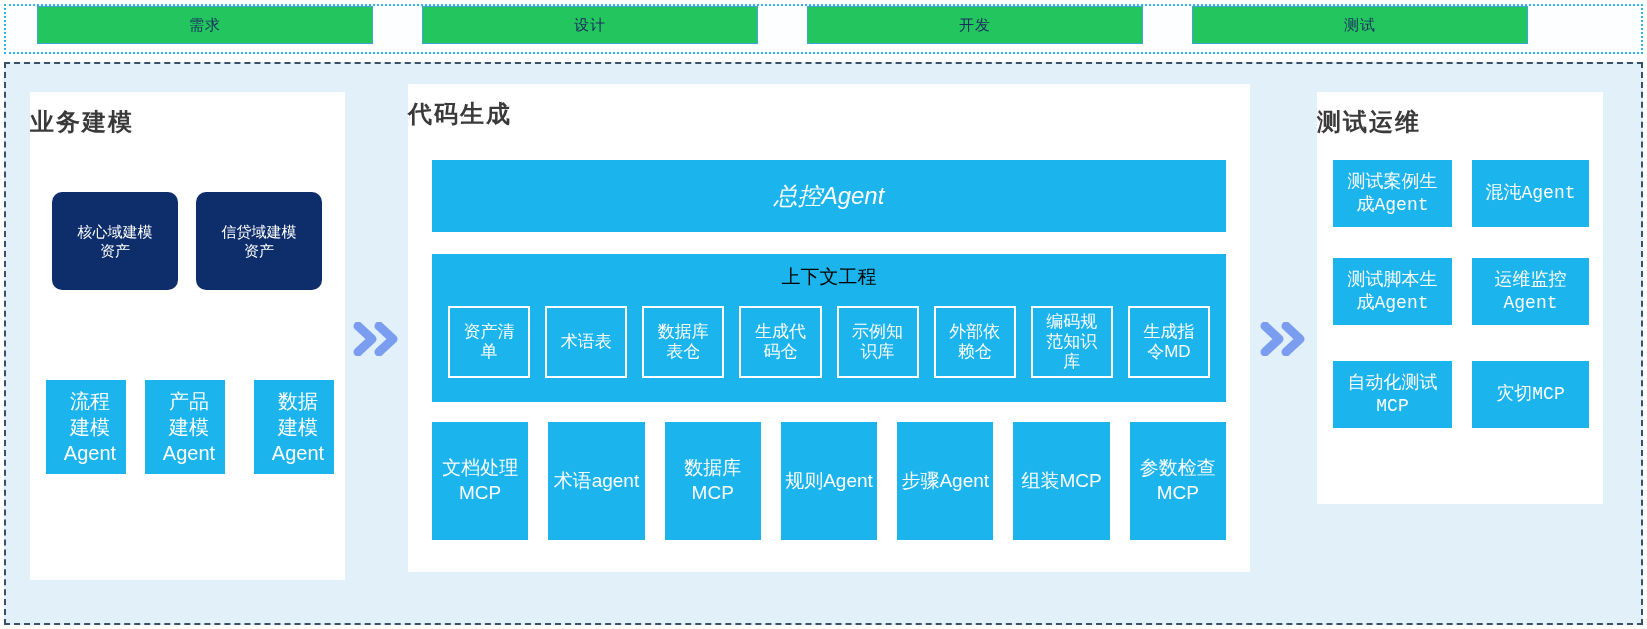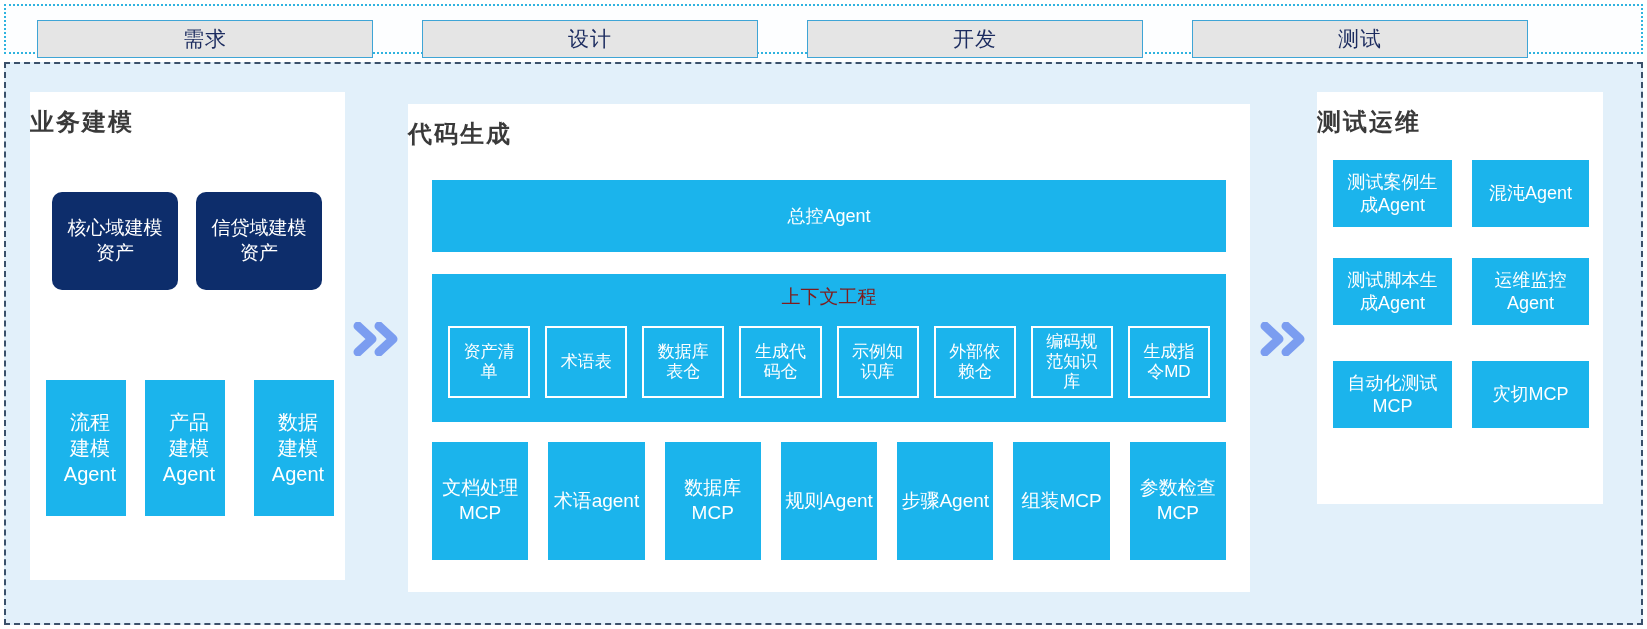--- a/index.html
+++ b/index.html
@@ -2,62 +2,62 @@
 <html><head>
 <meta charset="utf-8">
 <style>
   html,body{margin:0;padding:0;background:#fff;}
   .page{position:relative;width:1647px;height:629px;background:#fff;overflow:hidden;
         font-family:"Liberation Sans","DejaVu Sans",sans-serif;}
 
   
   .phase-bar{position:absolute;left:4px;top:4px;width:1639px;height:50px;background:#fdfeff;
              border:2px dotted #2FB3DF;box-sizing:border-box;}
-  .phase-box{position:absolute;top:14px;height:38px;width:336px;background:#e5e5e5;
-             border:1px solid #3FA5D6;box-sizing:border-box;color:#1B2B5F;font-size:21px;
+  .phase-box{position:absolute;top:0;height:38px;width:336px;background:#22c55e;
+             border:1px solid #3FA5D6;box-sizing:border-box;color:#1B2B5F;font-size:15px;
              display:flex;align-items:center;justify-content:center;letter-spacing:1px;}
 
   
   .main{position:absolute;left:4px;top:62px;width:1639px;height:563px;background:#E2F0FA;
         border:2px dashed #3A506A;box-sizing:border-box;}
   .panel{position:absolute;background:#fff;}
   .panel-title{text-align:left;font-size:24px;font-weight:bold;color:#3A3A3A;
                padding-top:14px;letter-spacing:2px;}
 
   
   .box{position:absolute;display:flex;align-items:center;justify-content:center;
        text-align:center;color:#fff;white-space:pre-line;box-sizing:border-box;}
   .cyan{background:#1BB4EC;}
   .navy{background:#0D2D6B;border-radius:10px;}
 
   
   #p-left{left:24px;top:28px;width:315px;height:488px;}
-  #p-left .asset{top:100px;width:126px;height:98px;font-size:19px;line-height:1.3;}
+  #p-left .asset{top:100px;width:126px;height:98px;font-size:15px;line-height:1.3;}
   #p-left .a1{left:22px;}
   #p-left .a2{left:166px;}
-  #p-left .agent{top:288px;width:80px;height:136px;font-size:20px;line-height:1.3;padding-left:8px;}
+  #p-left .agent{top:288px;width:80px;height:94px;font-size:20px;line-height:1.3;padding-left:8px;}
   #p-left .g1{left:16px;}
   #p-left .g2{left:115px;}
   #p-left .g3{left:224px;}
 
   
-  #p-mid{left:402px;top:40px;width:842px;height:488px;}
-  #p-mid .bar{left:24px;top:76px;width:794px;height:72px;font-size:18px;}
+  #p-mid{left:402px;top:20px;width:842px;height:488px;}
+  #p-mid .bar{left:24px;top:76px;width:794px;height:72px;font-size:24px;font-style:italic;}
   .ctx{position:absolute;left:24px;top:170px;width:794px;height:148px;background:#1BB4EC;
        box-sizing:border-box;}
-  .ctx-label{padding-top:10px;text-align:center;color:#7f1d1d;font-size:19px;}
+  .ctx-label{padding-top:10px;text-align:center;color:#000000;font-size:19px;}
   .ctx-row{display:flex;gap:15px;padding:0 16px;margin-top:16px;}
   .ctx-item{flex:1 1 0;height:72px;border:2px solid #FFFFFF;box-sizing:border-box;
             display:flex;align-items:center;justify-content:center;text-align:center;
             color:#fff;font-size:17px;line-height:1.18;white-space:pre-line;}
   .tools-row{position:absolute;left:24px;top:338px;width:794px;display:flex;gap:20px;}
   .tools-row .box{position:static;flex:1 1 0;height:118px;font-size:19px;line-height:1.3;}
 
   
-  #p-right{left:1311px;top:28px;width:286px;height:412px;}
+  #p-right{left:1311px;top:28px;width:286px;height:412px;font-family:Liberation Mono, monospace;}
   #p-right .tbox{width:119px;height:67px;font-size:18px;line-height:1.25;}
   #p-right .c1{left:16px;}
   #p-right .c2{left:155px;width:117px;}
   #p-right .r1{top:68px;}
   #p-right .r2{top:166px;}
   #p-right .r3{top:269px;}
   #p-right .platform{left:35px;top:386px;width:218px;height:100px;font-size:21px;letter-spacing:1px;}
 
   
   .arrow{position:absolute;width:46px;height:34px;}

